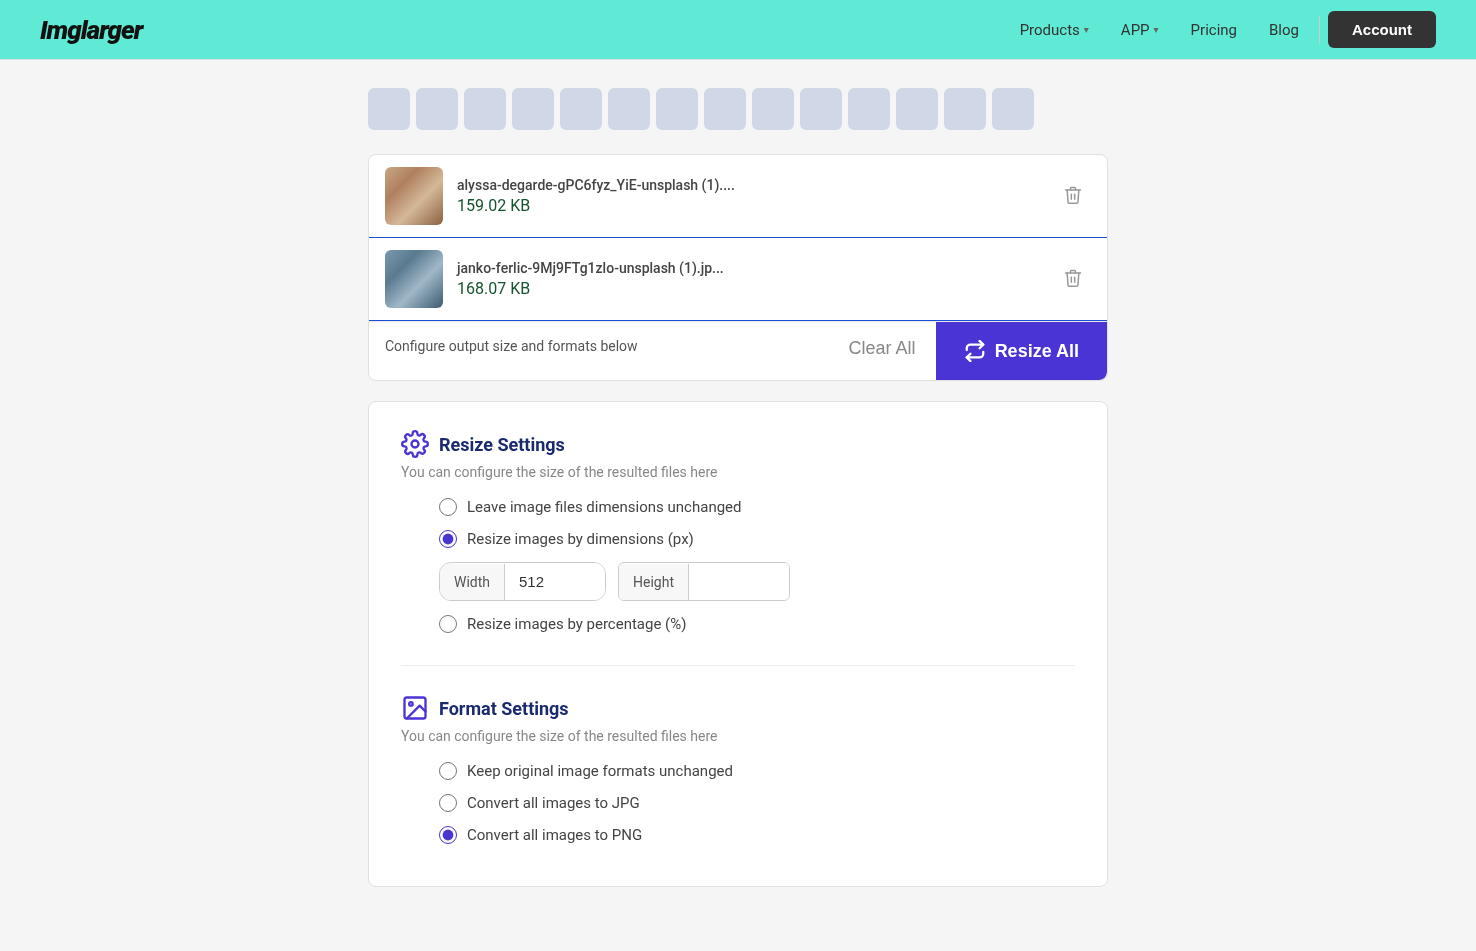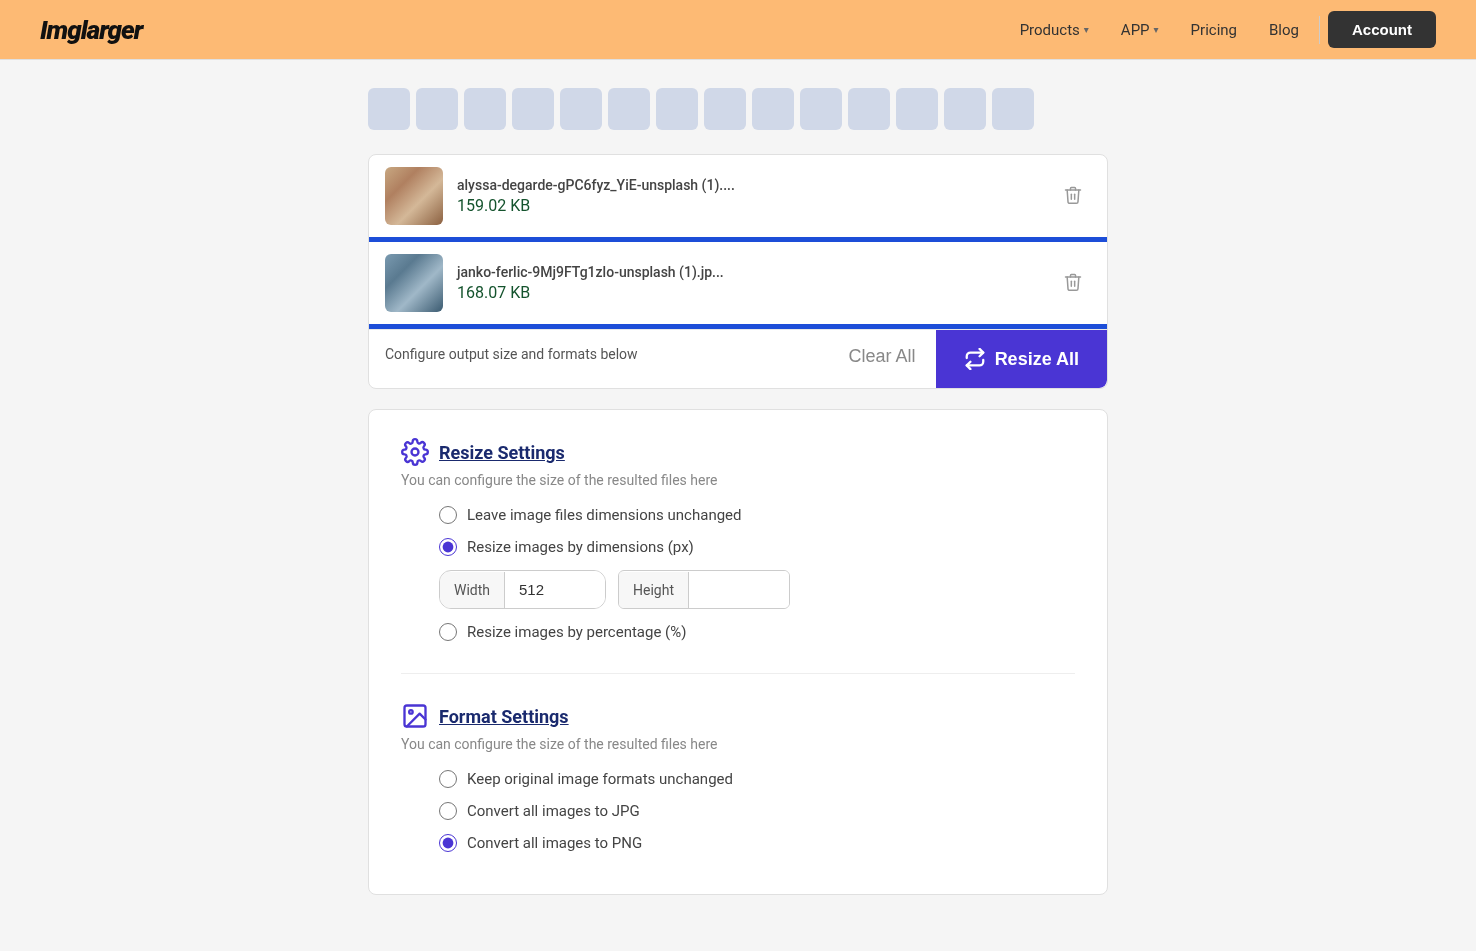--- a/index.html
+++ b/index.html
@@ -1,20 +1,20 @@
 <!DOCTYPE html>
 <html><head>
   <meta charset="utf-8">
   <style>
     * { box-sizing: border-box; margin: 0; padding: 0; }
     body { font-family: -apple-system, BlinkMacSystemFont, 'Segoe UI', Roboto, sans-serif; background: #f5f5f5; color: #333; }
 
     
     .navbar {
-      background: #fdba74;
+      background: #5eead4;
       border-bottom: 1px solid #e0e0e0;
       display: flex;
       align-items: center;
       padding: 0 40px;
       height: 60px;
       position: fixed;
       top: 0; left: 0; right: 0;
       z-index: 100;
     }
     .navbar-logo {
@@ -93,21 +93,21 @@
       width: 740px;
       background: #fff;
       border: 1px solid #e0e0e0;
       border-radius: 8px;
       overflow: hidden;
     }
     .file-item {
       display: flex;
       align-items: center;
       padding: 12px 16px;
-      border-bottom: 5px solid #1d4ed8;
+      border-bottom: 1px solid #1d4ed8;
     }
     .file-item:last-child { border-bottom: none; }
     .file-thumb {
       width: 58px;
       height: 58px;
       border-radius: 6px;
       overflow: hidden;
       flex-shrink: 0;
       margin-right: 14px;
       background: #ddd;
@@ -196,21 +196,20 @@
     }
     .section-icon {
       width: 28px;
       height: 28px;
       color: #4a35d4;
     }
     .section-title {
       font-size: 18px;
       font-weight: 700;
       color: #1a2a6e;
-      text-decoration: underline;
     }
     .section-desc {
       font-size: 14px;
       color: #888;
       margin-bottom: 18px;
     }
     .radio-option {
       display: flex;
       align-items: center;
       gap: 10px;

